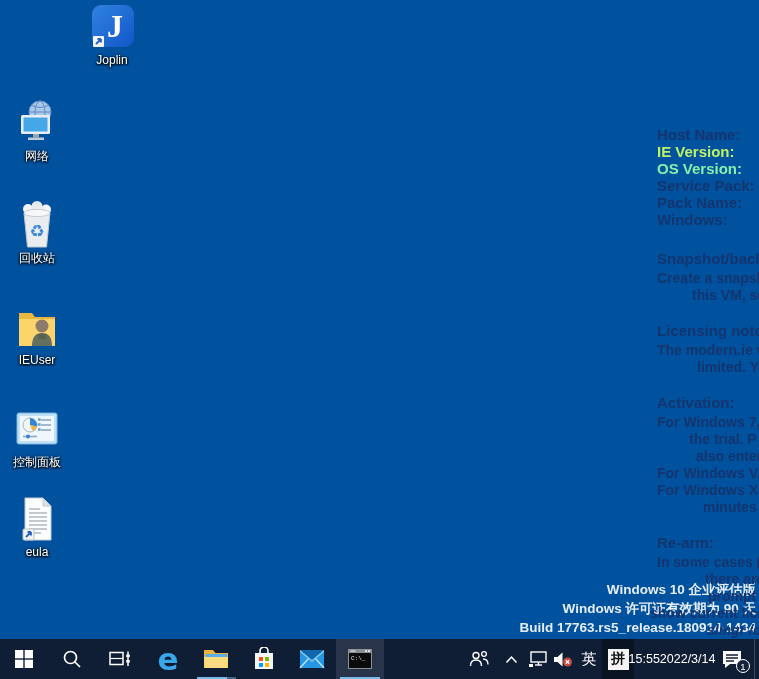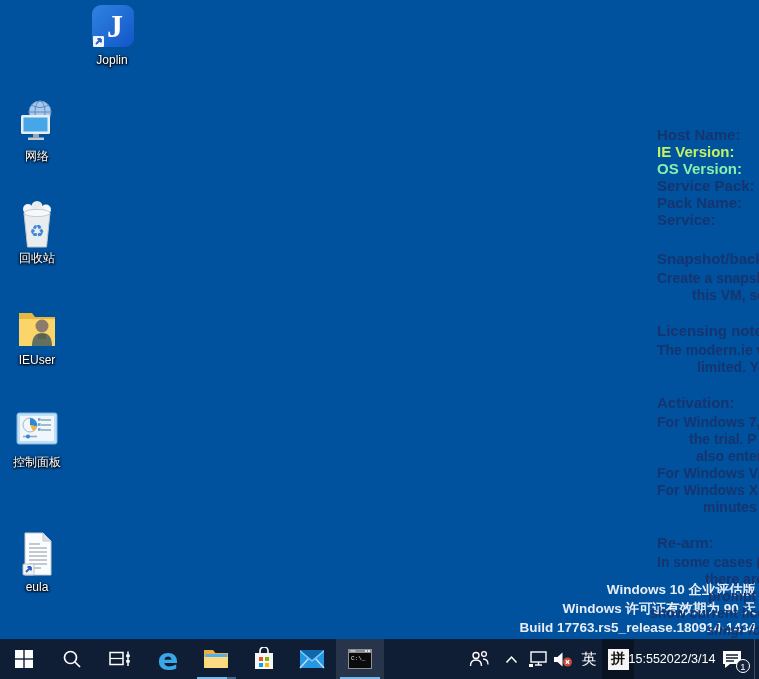--- a/index.html
+++ b/index.html
@@ -117,21 +117,21 @@
       </g>
       <rect x="25" y="13.2" width="2.6" height="2.6" fill="#6FA3CF"></rect>
       <rect x="25" y="18.2" width="2.6" height="2.6" fill="#6FA3CF"></rect>
       <rect x="25" y="23.2" width="2.6" height="2.6" fill="#6FA3CF"></rect>
       <line x1="10" y1="31.5" x2="24" y2="31.5" stroke="#8FA9BE" stroke-width="1.6"></line>
       <circle cx="15" cy="31.5" r="2" fill="#2F86D6"></circle>
     </svg>
     <div class="icon-label">控制面板</div>
   </div>
 
-  <div class="icon-tile" style="left:0;top:527px">
+  <div class="icon-tile" style="left:0;top:492px">
     <svg class="icon-img" viewBox="0 0 48 48">
       <path d="M12 3 h18 l8 8 v34 H12 z" fill="#FCFDFE" stroke="#C2CAD0"></path>
       <path d="M30 3 l8 8 h-8 z" fill="#DBE1E6" stroke="#C2CAD0"></path>
       <g stroke="#A9B4BC" stroke-width="1.4">
         <line x1="16" y1="14" x2="27" y2="14"></line>
           <line x1="16" y1="18" x2="34" y2="18"></line>
         <line x1="16" y1="22" x2="34" y2="22"></line>
           <line x1="16" y1="26" x2="34" y2="26"></line>
         <line x1="16" y1="30" x2="34" y2="30"></line>
           <line x1="16" y1="34" x2="34" y2="34"></line>
@@ -148,21 +148,21 @@
     <div>Windows 许可证有效期为 90 天</div>
     <div>Build 17763.rs5_release.180914-1434</div>
   </div>
 
   <div id="bginfo">
       <div class="bg-line hd" style="left: 657px; top: 126px; color: rgb(20, 53, 111);">Host Name:</div>
       <div class="bg-line hd" style="left: 657px; top: 143px; color: #bef264;">IE Version:</div>
       <div class="bg-line hd" style="left: 657px; top: 160px; color: #86efac;">OS Version:</div>
       <div class="bg-line hd" style="left: 657px; top: 177px; color: rgb(20, 53, 111);">Service Pack:</div>
       <div class="bg-line hd" style="left: 657px; top: 194px; color: rgb(20, 53, 111);">Pack Name:</div>
-      <div class="bg-line hd" style="left: 657px; top: 211px; color: rgb(20, 53, 111);">Service:</div>
+      <div class="bg-line hd" style="left: 657px; top: 211px; color: rgb(20, 53, 111);">Windows:</div>
       <div class="bg-line hd" style="left: 657px; top: 250px; color: rgb(20, 53, 111);">Snapshot/back</div>
       <div class="bg-line" style="left: 657px; top: 270px; color: rgb(20, 53, 111);">Create a snapshot</div>
       <div class="bg-line" style="left: 692px; top: 287px; color: rgb(20, 53, 111);">this VM, so</div>
       <div class="bg-line hd" style="left: 657px; top: 322px; color: rgb(20, 53, 111);">Licensing note</div>
       <div class="bg-line" style="left: 657px; top: 342px; color: rgb(20, 53, 111);">The modern.ie virt</div>
       <div class="bg-line" style="left: 697px; top: 359px; color: rgb(20, 53, 111);">limited. Yo</div>
       <div class="bg-line hd" style="left: 657px; top: 394px; color: rgb(20, 53, 111);">Activation:</div>
       <div class="bg-line" style="left: 657px; top: 414px; color: rgb(20, 53, 111);">For Windows 7, 8.</div>
       <div class="bg-line" style="left: 689px; top: 431px; color: rgb(20, 53, 111);">the trial. P</div>
       <div class="bg-line" style="left: 696px; top: 448px; color: rgb(20, 53, 111);">also enter</div>

